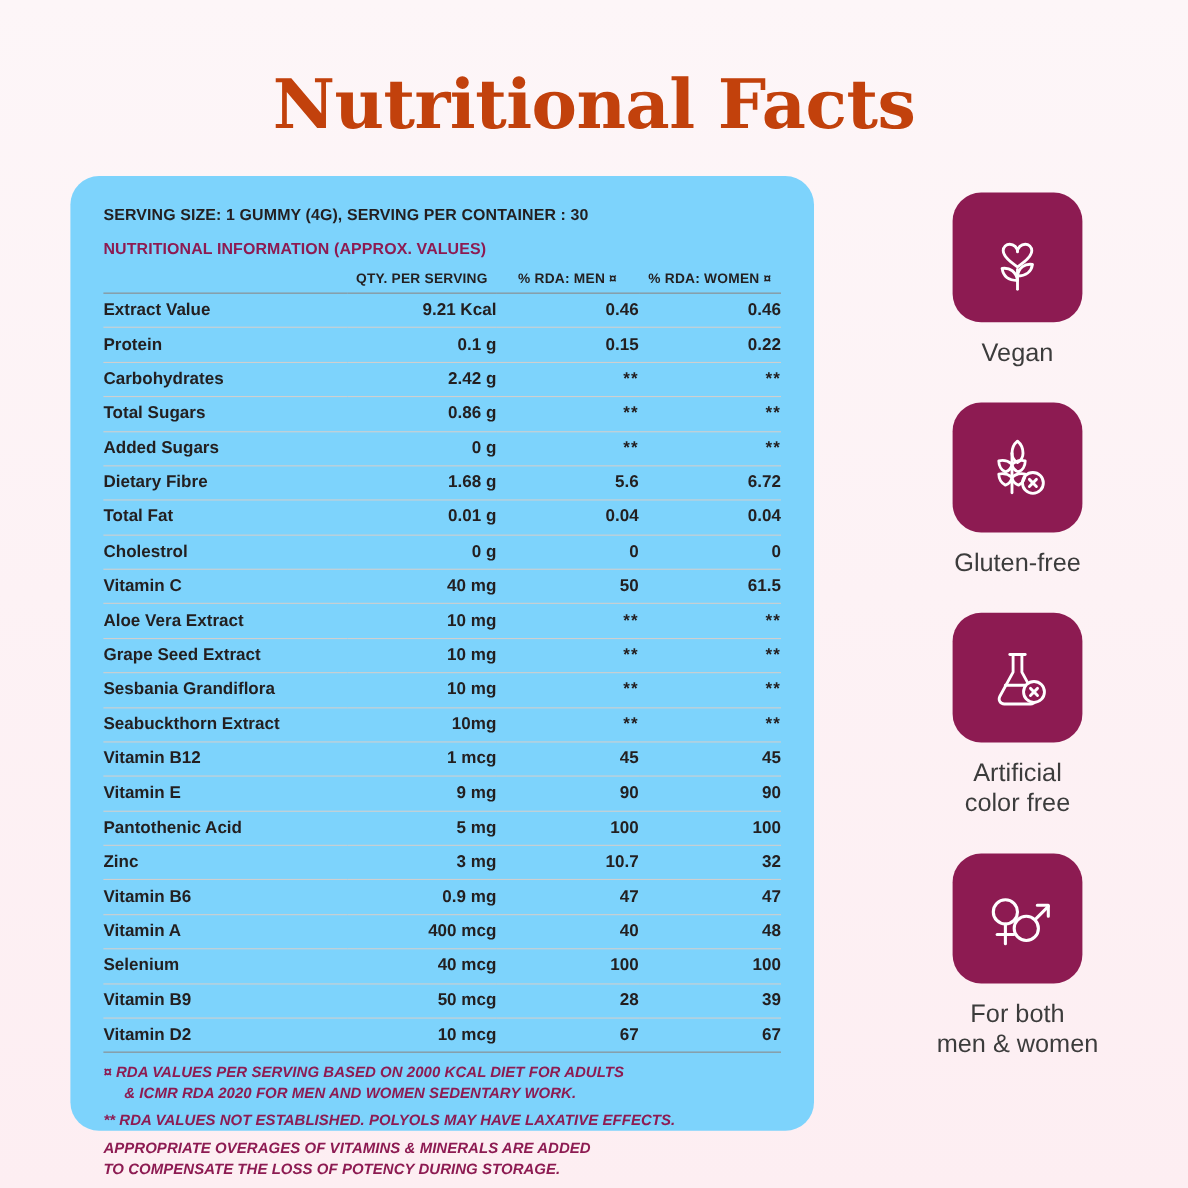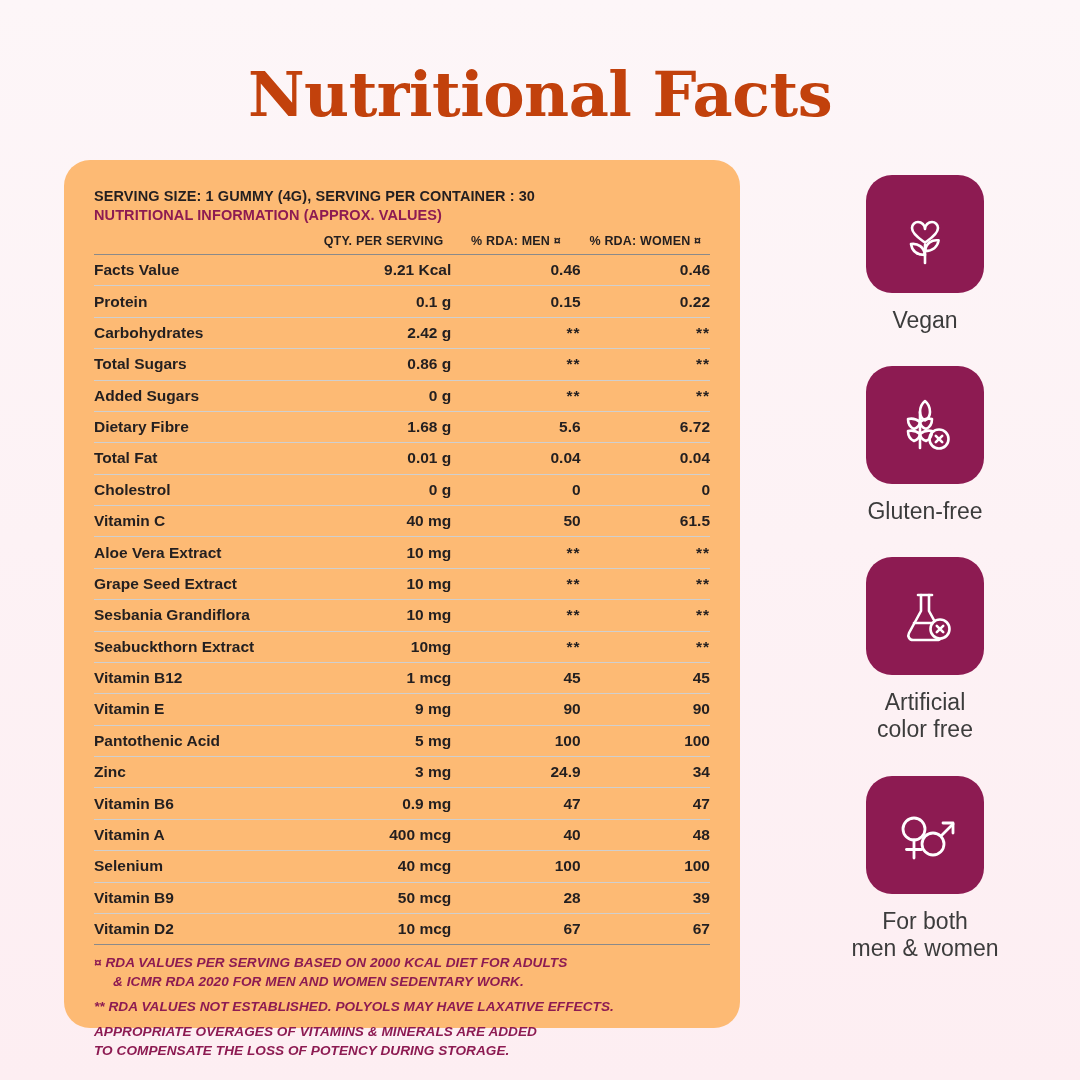--- a/index.html
+++ b/index.html
@@ -21,40 +21,40 @@
     font-weight: bold;
     font-size: 62px;
     letter-spacing: -0.5px;
     color: #c2410c;
   }
   
   #facts-card {
     position: absolute;
     top: 160px; left: 64px;
     width: 676px; height: 868px;
-    background: #fdba74;
+    background: #7dd3fc;
     border-radius: 26px;
   }
   .card-inner {
     padding: 28px 30px 0 30px;
     color: #231f20;
   }
   .serving-line {
     font-size: 14.5px;
     font-weight: bold;
     letter-spacing: 0.1px;
     color: #231f20;
     white-space: nowrap;
   }
   .nutri-info-line {
     font-size: 14.5px;
     font-weight: bold;
     letter-spacing: 0.1px;
     color: #8d1b52;
-    margin-top: 3px;
+    margin-top: 15px;
     white-space: nowrap;
   }
   table.facts {
     width: 100%;
     border-collapse: collapse;
     margin-top: 8px;
   }
   table.facts th {
     font-size: 12.5px;
     font-weight: bold;
@@ -131,21 +131,21 @@
       <thead>
         <tr>
           <th class="col-name"></th>
           <th>QTY. PER SERVING</th>
           <th>% RDA: MEN ¤</th>
           <th>% RDA: WOMEN ¤</th>
         </tr>
       </thead>
       <tbody id="facts-body">
           <tr>
-            <td class="c-name">Facts Value</td>
+            <td class="c-name">Extract Value</td>
             <td class="c-qty">9.21 Kcal</td>
             <td class="c-men">0.46</td>
             <td class="c-wom">0.46</td>
           </tr>
           <tr>
             <td class="c-name">Protein</td>
             <td class="c-qty">0.1 g</td>
             <td class="c-men">0.15</td>
             <td class="c-wom">0.22</td>
           </tr>
@@ -229,22 +229,22 @@
           </tr>
           <tr>
             <td class="c-name">Pantothenic Acid</td>
             <td class="c-qty">5 mg</td>
             <td class="c-men">100</td>
             <td class="c-wom">100</td>
           </tr>
           <tr>
             <td class="c-name">Zinc</td>
             <td class="c-qty">3 mg</td>
-            <td class="c-men">24.9</td>
-            <td class="c-wom">34</td>
+            <td class="c-men">10.7</td>
+            <td class="c-wom">32</td>
           </tr>
           <tr>
             <td class="c-name">Vitamin B6</td>
             <td class="c-qty">0.9 mg</td>
             <td class="c-men">47</td>
             <td class="c-wom">47</td>
           </tr>
           <tr>
             <td class="c-name">Vitamin A</td>
             <td class="c-qty">400 mcg</td>

